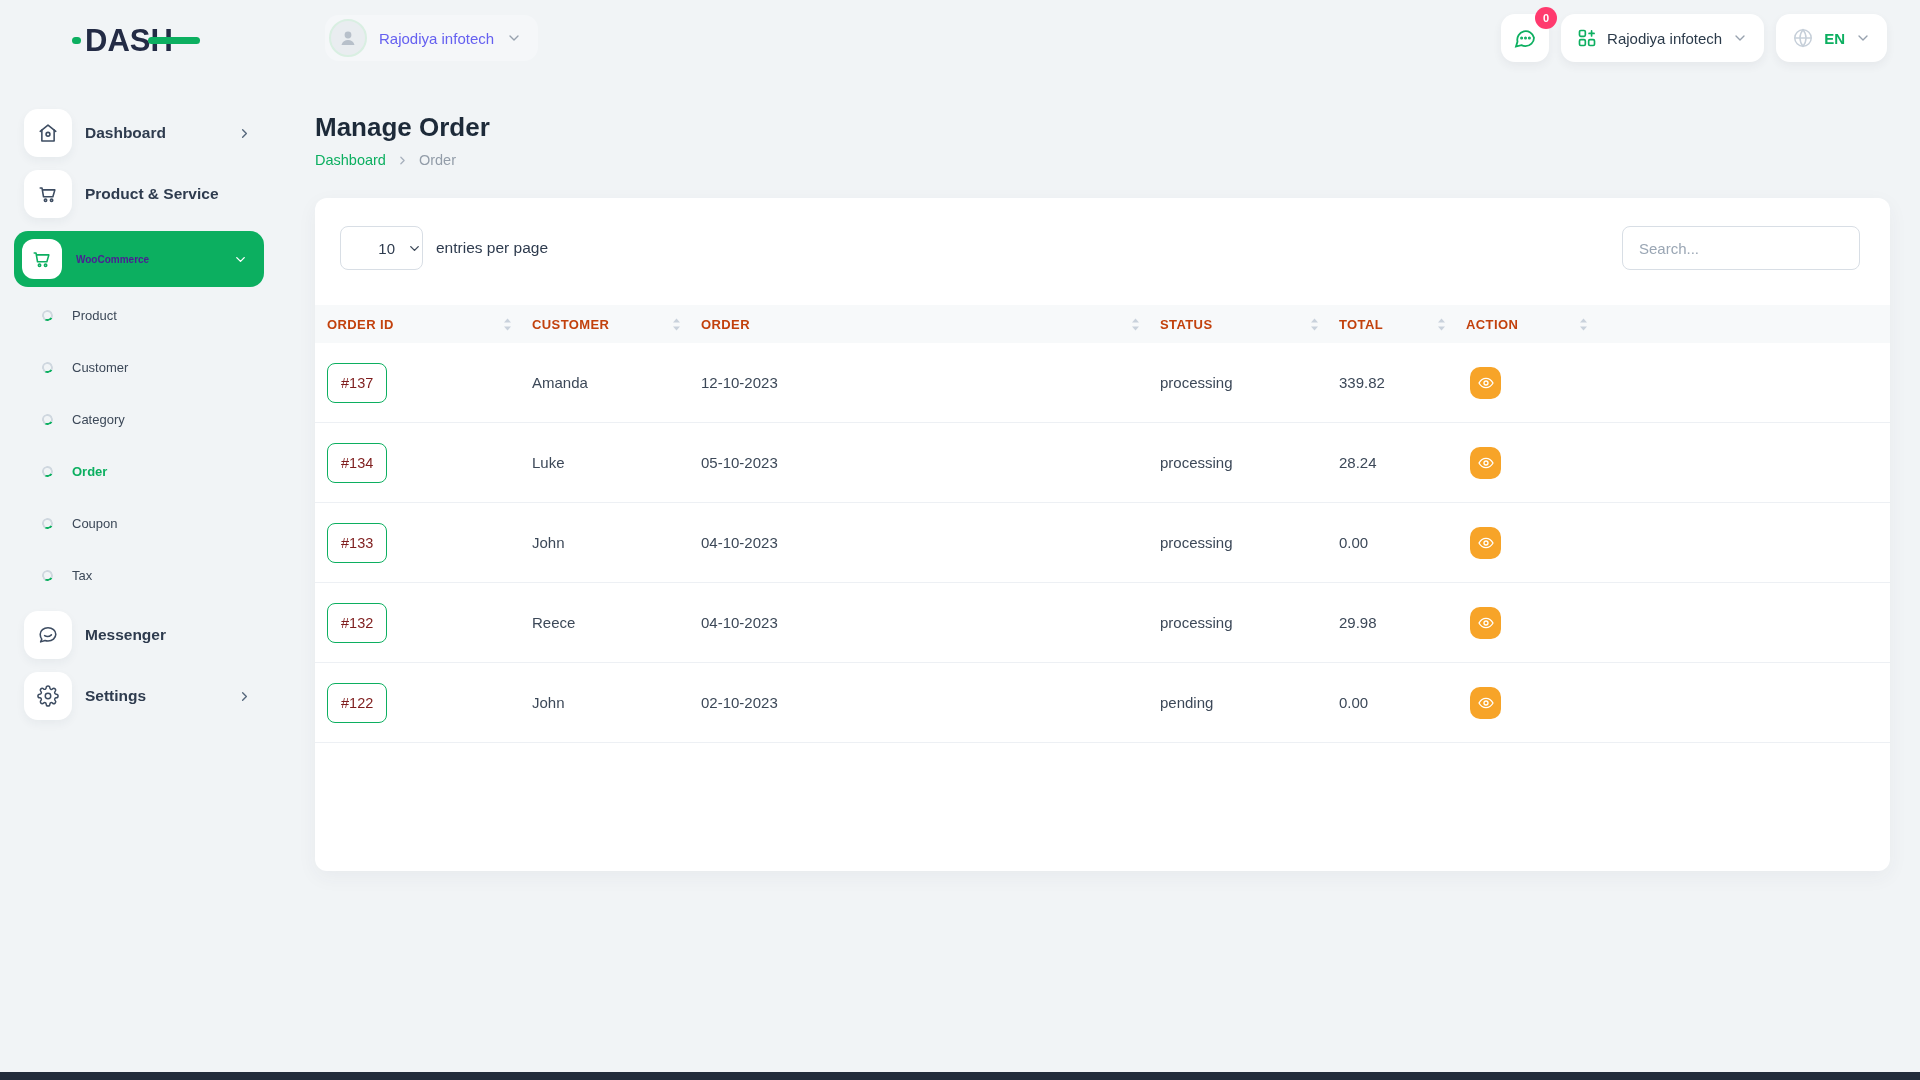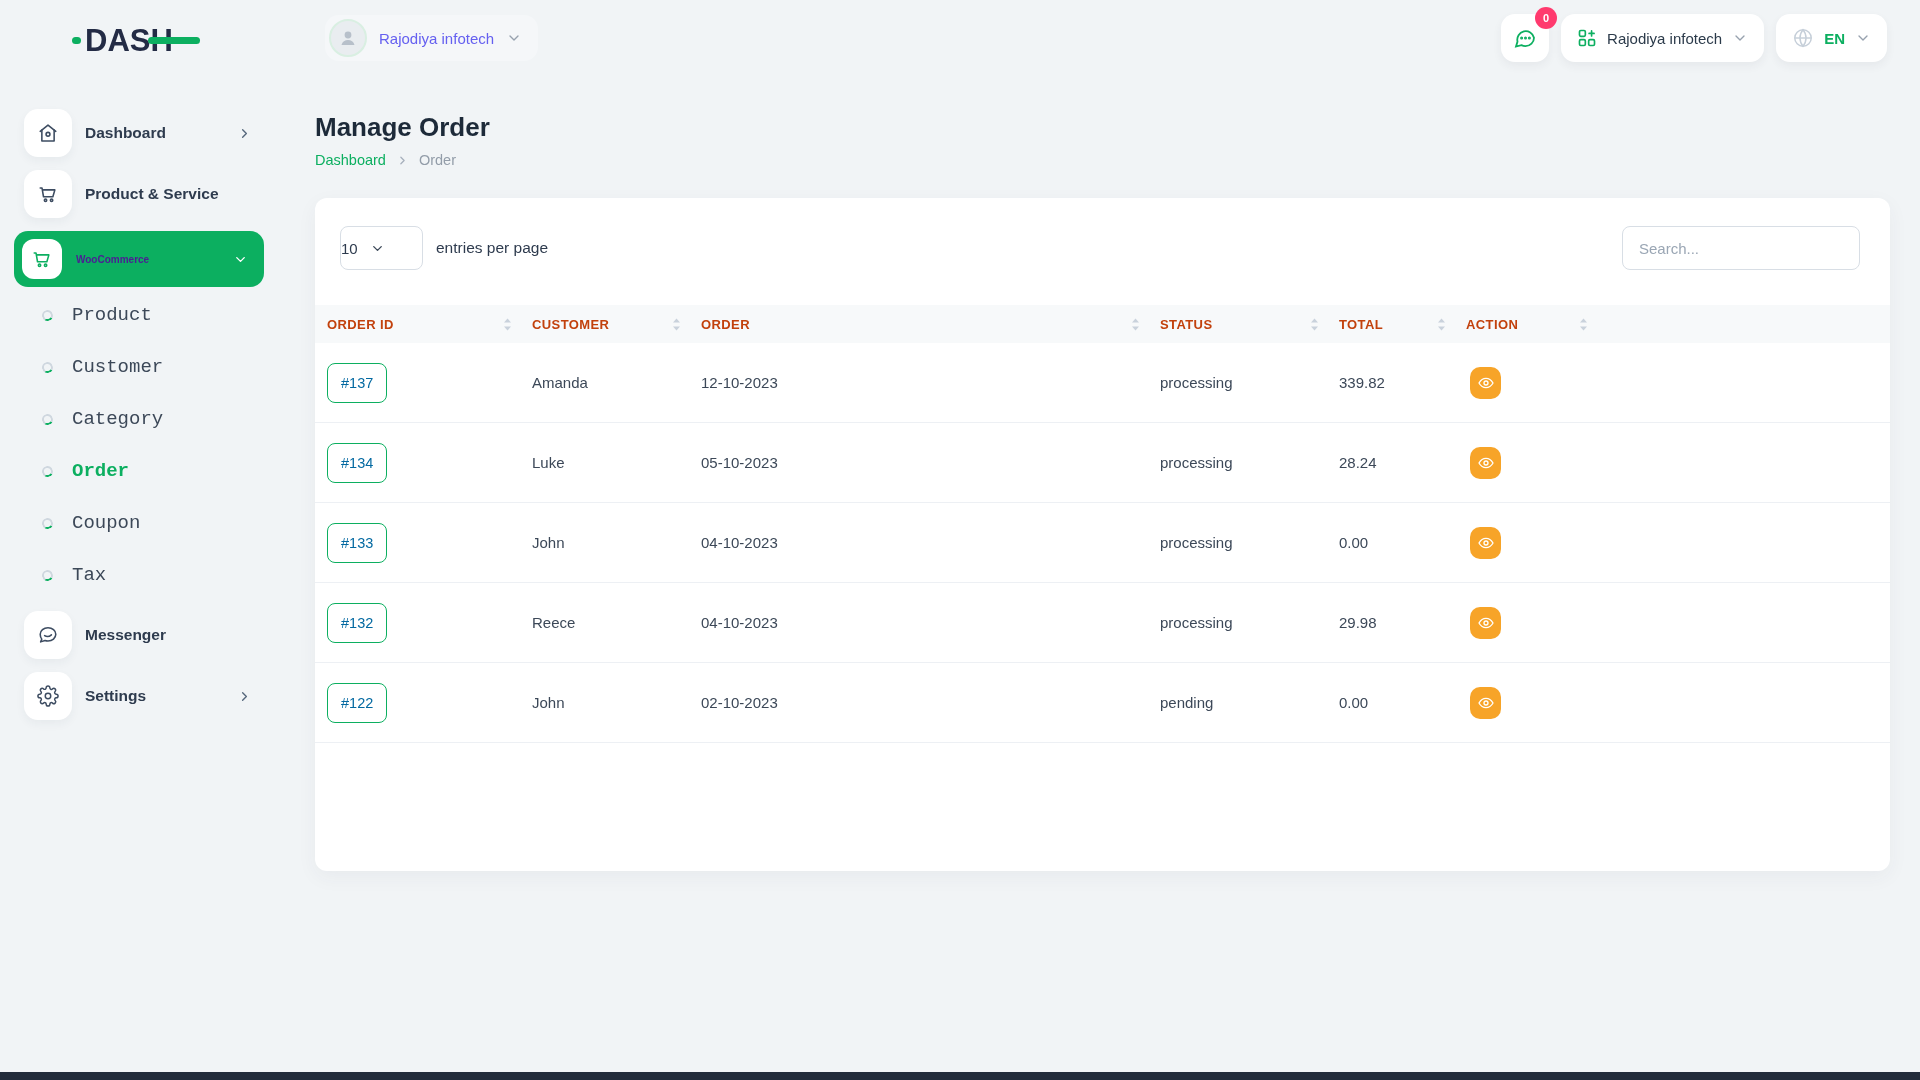--- a/index.html
+++ b/index.html
@@ -79,41 +79,41 @@
   .active-label { color: #4c1d95; font-weight: bold; font-size: 10px; flex: 1; }
   .active-chev { color: #fff; }
   .active-chev svg { width: 15px; height: 15px; }
 
   .submenu { margin-top: 2px; }
   .sub-item { display: flex; align-items: center; gap: 19px; height: 52px; cursor: pointer; padding-left: 18px; }
   .bullet {
     width: 11px; height: 11px; border-radius: 50%;
     border: 2px solid #cfd7df; border-bottom-color: #0caf60; transform: rotate(-15deg); flex: none;
   }
-  .sub-label { font-size: 19px; color: #3c4858; font-family: Liberation Mono, monospace; }
+  .sub-label { font-size: 13px; color: #3c4858; }
   .sub-item.active .sub-label { color: #0caf60; font-weight: bold; }
   .sidebar-bottom { margin-top: 10px; }
 
   
   .main { position: absolute; left: 315px; top: 76px; width: 1575px; }
   .page-title { margin-top: 36px; font-size: 26px; font-weight: bold; color: #1d2a39; }
   .breadcrumb { margin-top: 9px; display: flex; align-items: center; gap: 10px; font-size: 14.5px; }
   .crumb-link { color: #0caf60; cursor: pointer; }
   .crumb-sep { color: #a7b0bc; }
   .crumb-sep svg { width: 13px; height: 13px; }
   .crumb-current { color: #939da9; }
 
   .card {
     margin-top: 30px; background: #fff; border-radius: 12px; height: 673px;
     box-shadow: 0 6px 20px rgba(50,60,80,.05); position: relative;
   }
   .controls { display: flex; align-items: center; padding: 28px 30px 0 25px; }
   .page-size {
     width: 83px; height: 44px; border: 1px solid #d8dee5; border-radius: 8px; background: #fff;
-    display: flex; align-items: center; justify-content: flex-start; gap: 12px;
+    display: flex; align-items: center; justify-content: flex-end; gap: 12px;
     font-size: 15px; color: #2e3b4e; cursor: pointer;
   }
   .page-size .chev svg { width: 15px; height: 15px; color: #3c4858; }
   .entries-label { margin-left: 13px; font-size: 15.5px; color: #2e3b4e; }
   .search-input {
     margin-left: auto; width: 238px; height: 44px; border: 1px solid #d8dee5; border-radius: 8px;
     padding: 0 16px; font-size: 15px; color: #2e3b4e; outline: none; background: #fff;
     font-family: "Liberation Sans", "DejaVu Sans", sans-serif;
   }
   .search-input::placeholder { color: #9aa6b4; }
@@ -126,21 +126,21 @@
   }
   .thead { background: #f7f9fa; height: 38px; }
   .thcell {
     display: flex; align-items: center; justify-content: space-between; padding-right: 20px;
     font-size: 13px; font-weight: bold; color: #c2410c; letter-spacing: .4px; cursor: pointer;
     height: 100%;
   }
   .trow { height: 80px; border-bottom: 1px solid #edf0f4; }
   .tcell { font-size: 15px; color: #3c4858; }
   .order-badge {
-    display: inline-block; border: 1.5px solid #0caf60; color: #0369a1; background: #fff;
+    display: inline-block; border: 1.5px solid #0caf60; color: #7f1d1d; background: #fff;
     border-radius: 8px; padding: 11px 13px; font-size: 14.5px; cursor: pointer;
   }
   .eye-btn {
     width: 31px; height: 32px; margin-left: 4px; border: none; border-radius: 10px; background: #f7a428;
     display: flex; align-items: center; justify-content: center; cursor: pointer;
   }
   .eye-btn svg { width: 16px; height: 16px; }
   .tfoot { margin: 40px 0 0 12px; font-size: 15px; color: #3c4858; }
 
   .bottom-strip { position: absolute; left: 0; right: 0; bottom: 0; height: 8px; background: #222b3a; }

